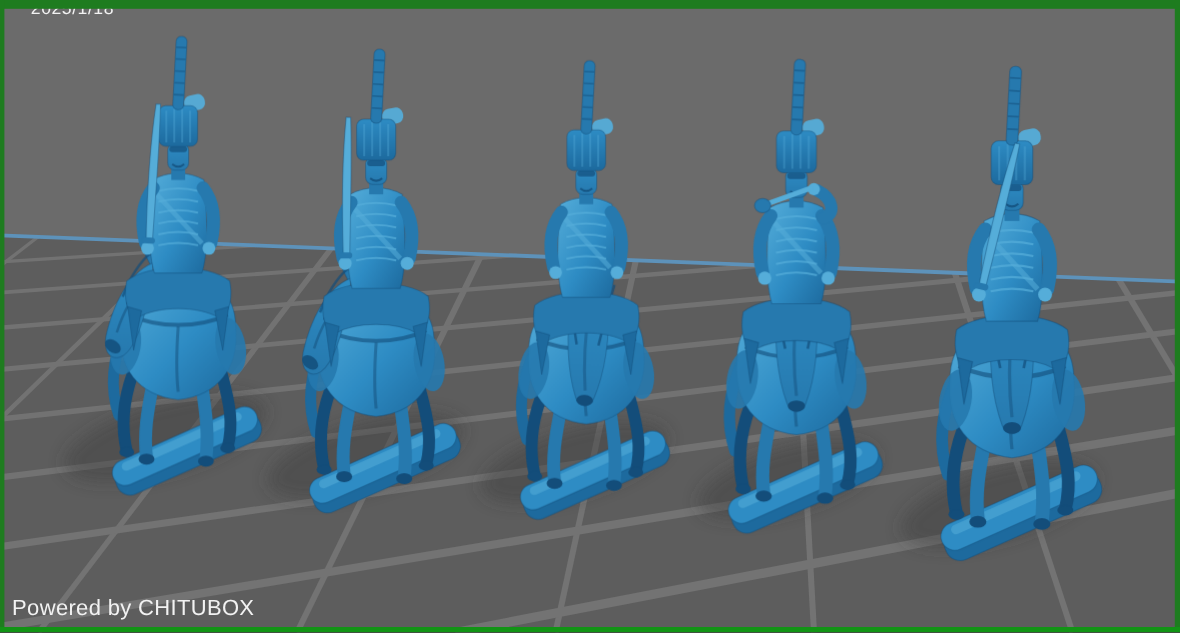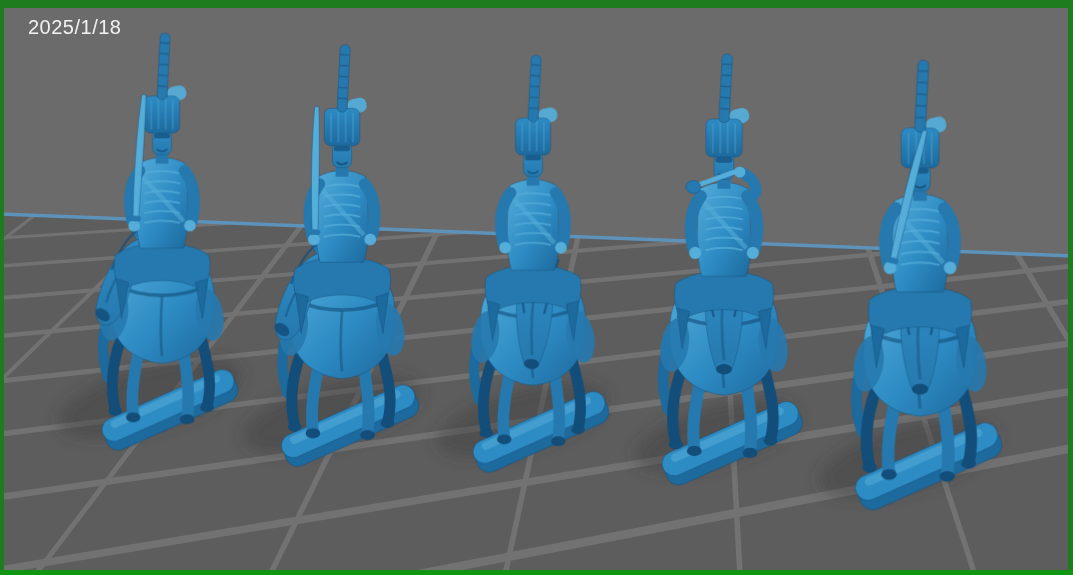--- a/index.html
+++ b/index.html
@@ -10,22 +10,22 @@
   }
   .viewport{position:absolute;inset:0;display:block;}
   
   .fr{position:absolute;z-index:30;}
   .fr-top{left:0;top:0;width:100%;height:8px;background:var(--frame-green,#1e7c1f);}
   .fr-left{left:0;top:0;width:4px;height:100%;background:var(--frame-green,#1e7c1f);}
   .fr-right{right:0;top:0;width:5px;height:100%;background:var(--frame-green,#1e7c1f);}
   .fr-bottom{left:0;bottom:0;width:100%;height:5px;background:var(--frame-green-bright,#129415);}
   
   .date-label{
-    position:absolute;left:28px;top:16px;z-index:20;
-    font-size:20px;color:var(--text-white,#f2f2f2);letter-spacing:.5px;
+    position:absolute;left:28px;top:0;z-index:20;
+    font-size:16px;color:var(--text-white,#f2f2f2);letter-spacing:.5px;
   }
   .watermark{
     position:absolute;left:11px;top:542px;z-index:20;
     font-size:20px;color:var(--text-white,#f2f2f2);letter-spacing:.3px;
   }
   
   .c-bg{fill:var(--background-gray,#6b6b6b);}
   .c-floor{fill:var(--floor-gray,#5d5d5d);}
   .c-grid{stroke:var(--grid-line-gray,#747474);}
   .c-edge{stroke:var(--plate-edge-blue,#5d92ba);}
@@ -222,18 +222,19 @@
       <use href="#hussar-core"></use>
         <use href="#head-front"></use>
         <use href="#rider-core"></use>
       <g transform="translate(-31,-227) rotate(14)">
           <use href="#sabre"></use>
         </g>
     </g>
   </svg>
 
   <div class="date-label">2025/1/18</div>
+  <div class="watermark">Powered by CHITUBOX</div>
 
   <div class="fr fr-top"></div>
   <div class="fr fr-left"></div>
   <div class="fr fr-right"></div>
   <div class="fr fr-bottom"></div>
 </div>
 
 </body></html>

